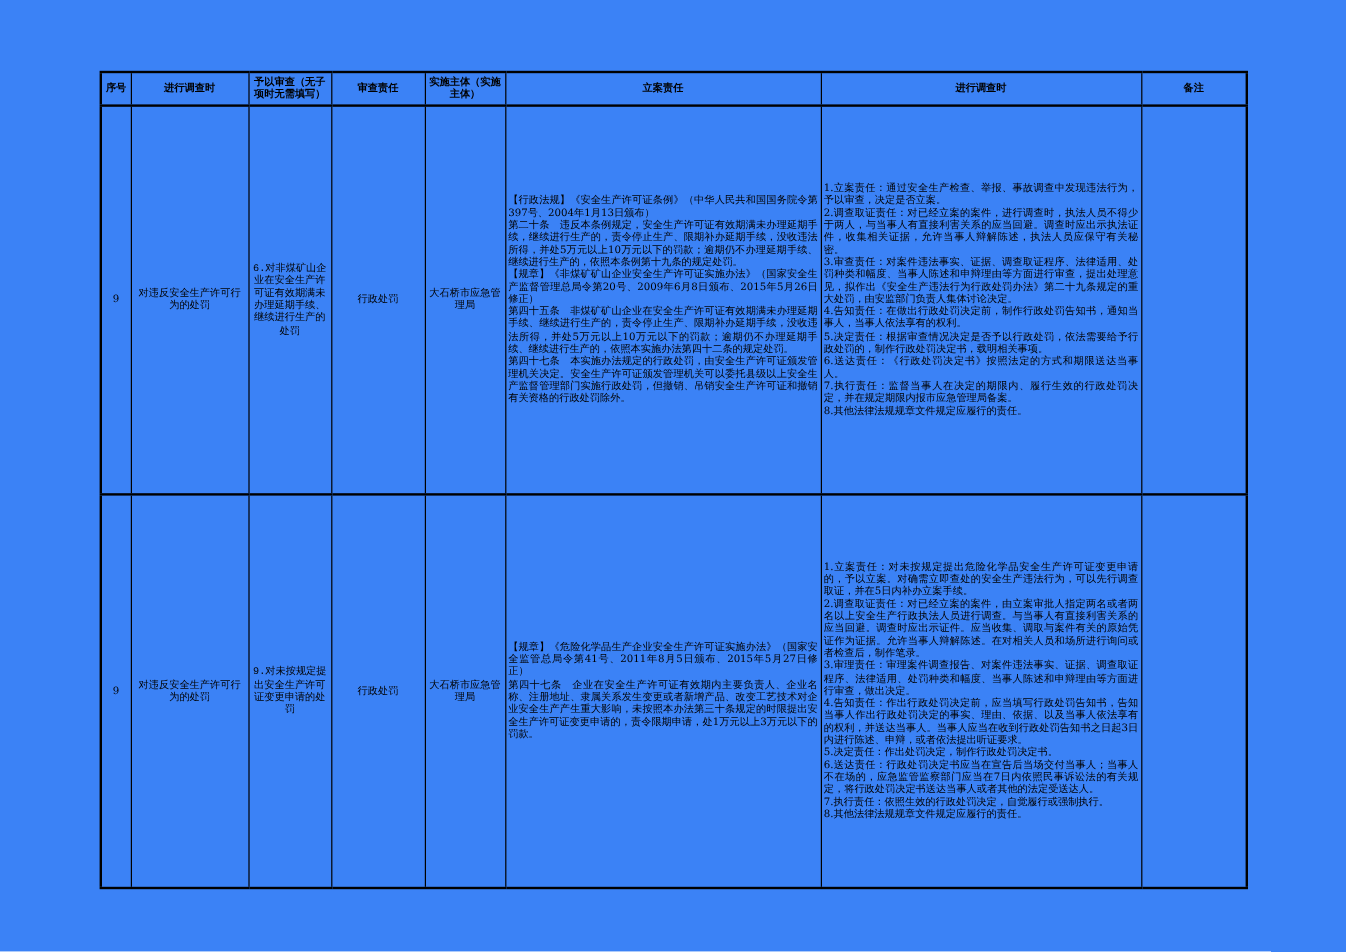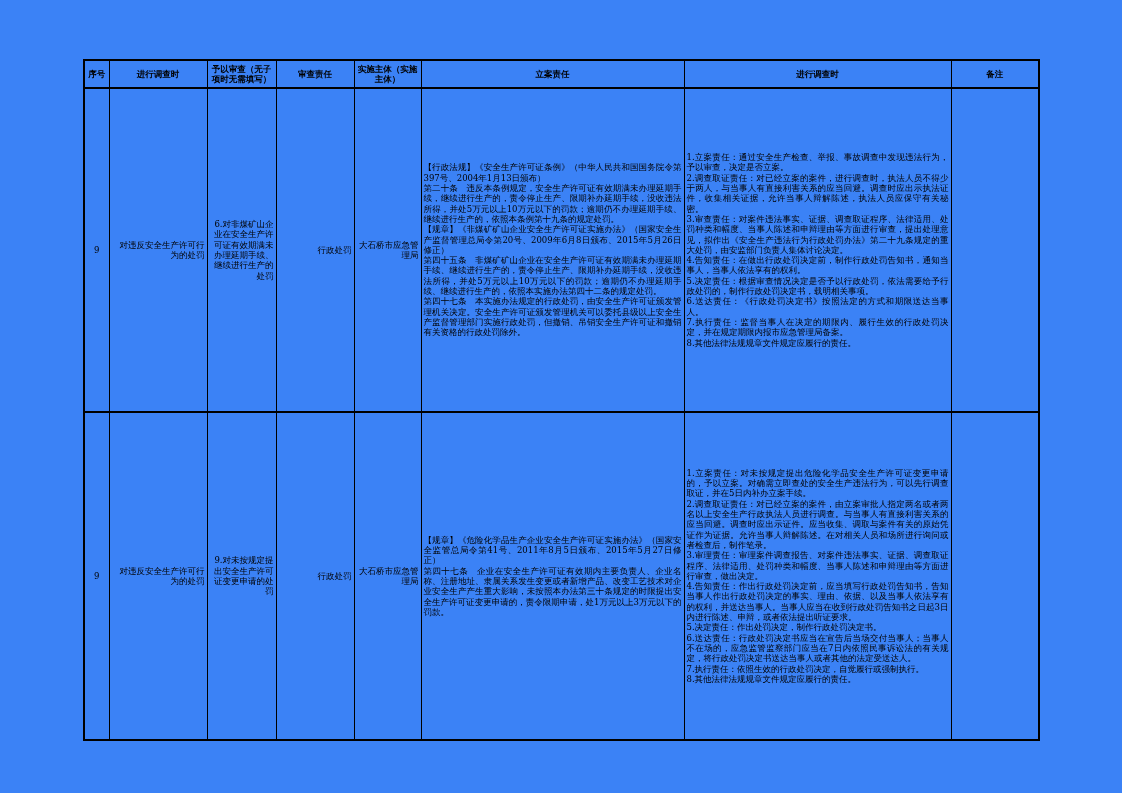--- a/index.html
+++ b/index.html
@@ -40,21 +40,22 @@
   }
   table.power-list th {
     font-weight: bold;
     text-align: center;
     height: 24px;
   }
   td.cell-seq {
     text-align: center;
   }
   td.cell-text {
-    text-align: right;
+    text-align: center;
+    font-family: Liberation Mono, monospace;
   }
   td.cell-block {
     text-align: justify;
     white-space: pre-line;
     margin-left: 18px;
   }
   tr.row-1 td { height: 320px; }
   tr.row-2 td { height: 324px; }
 </style>
 </head>

